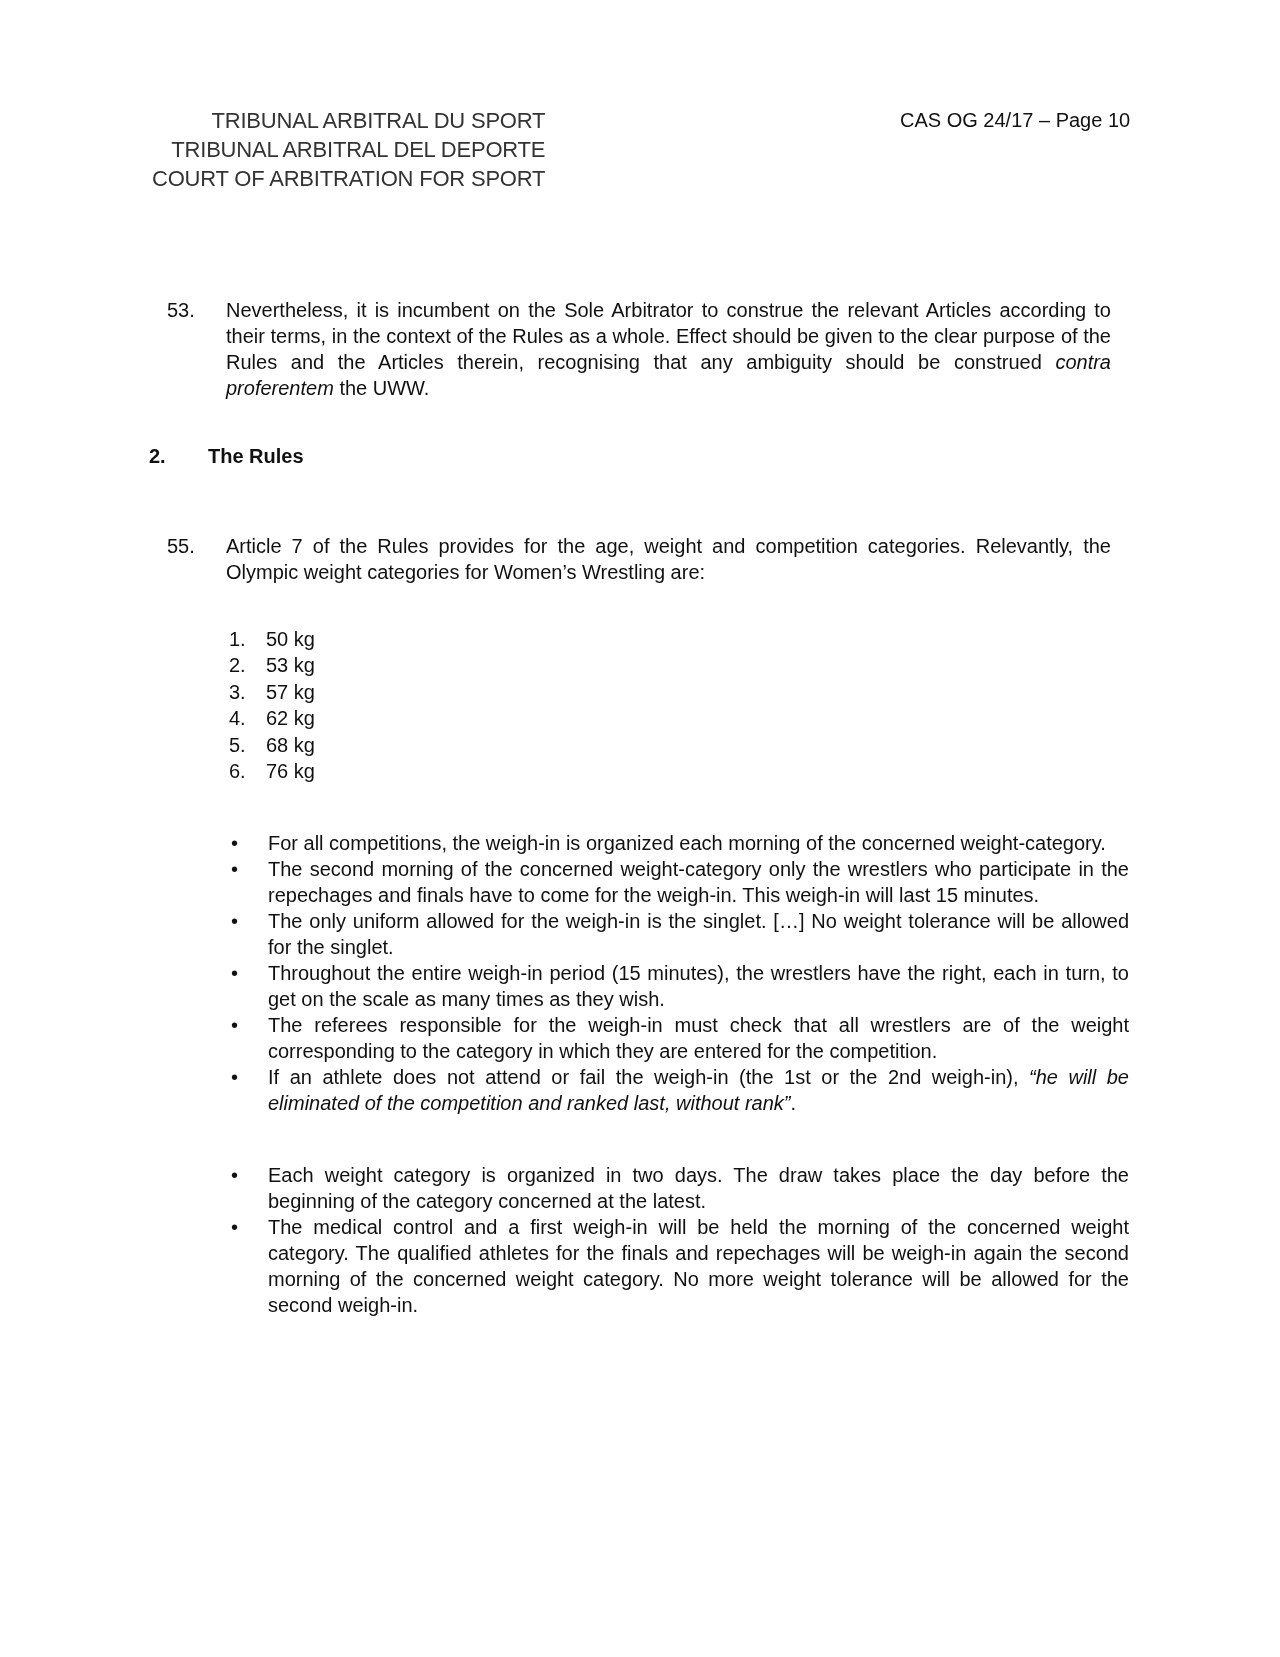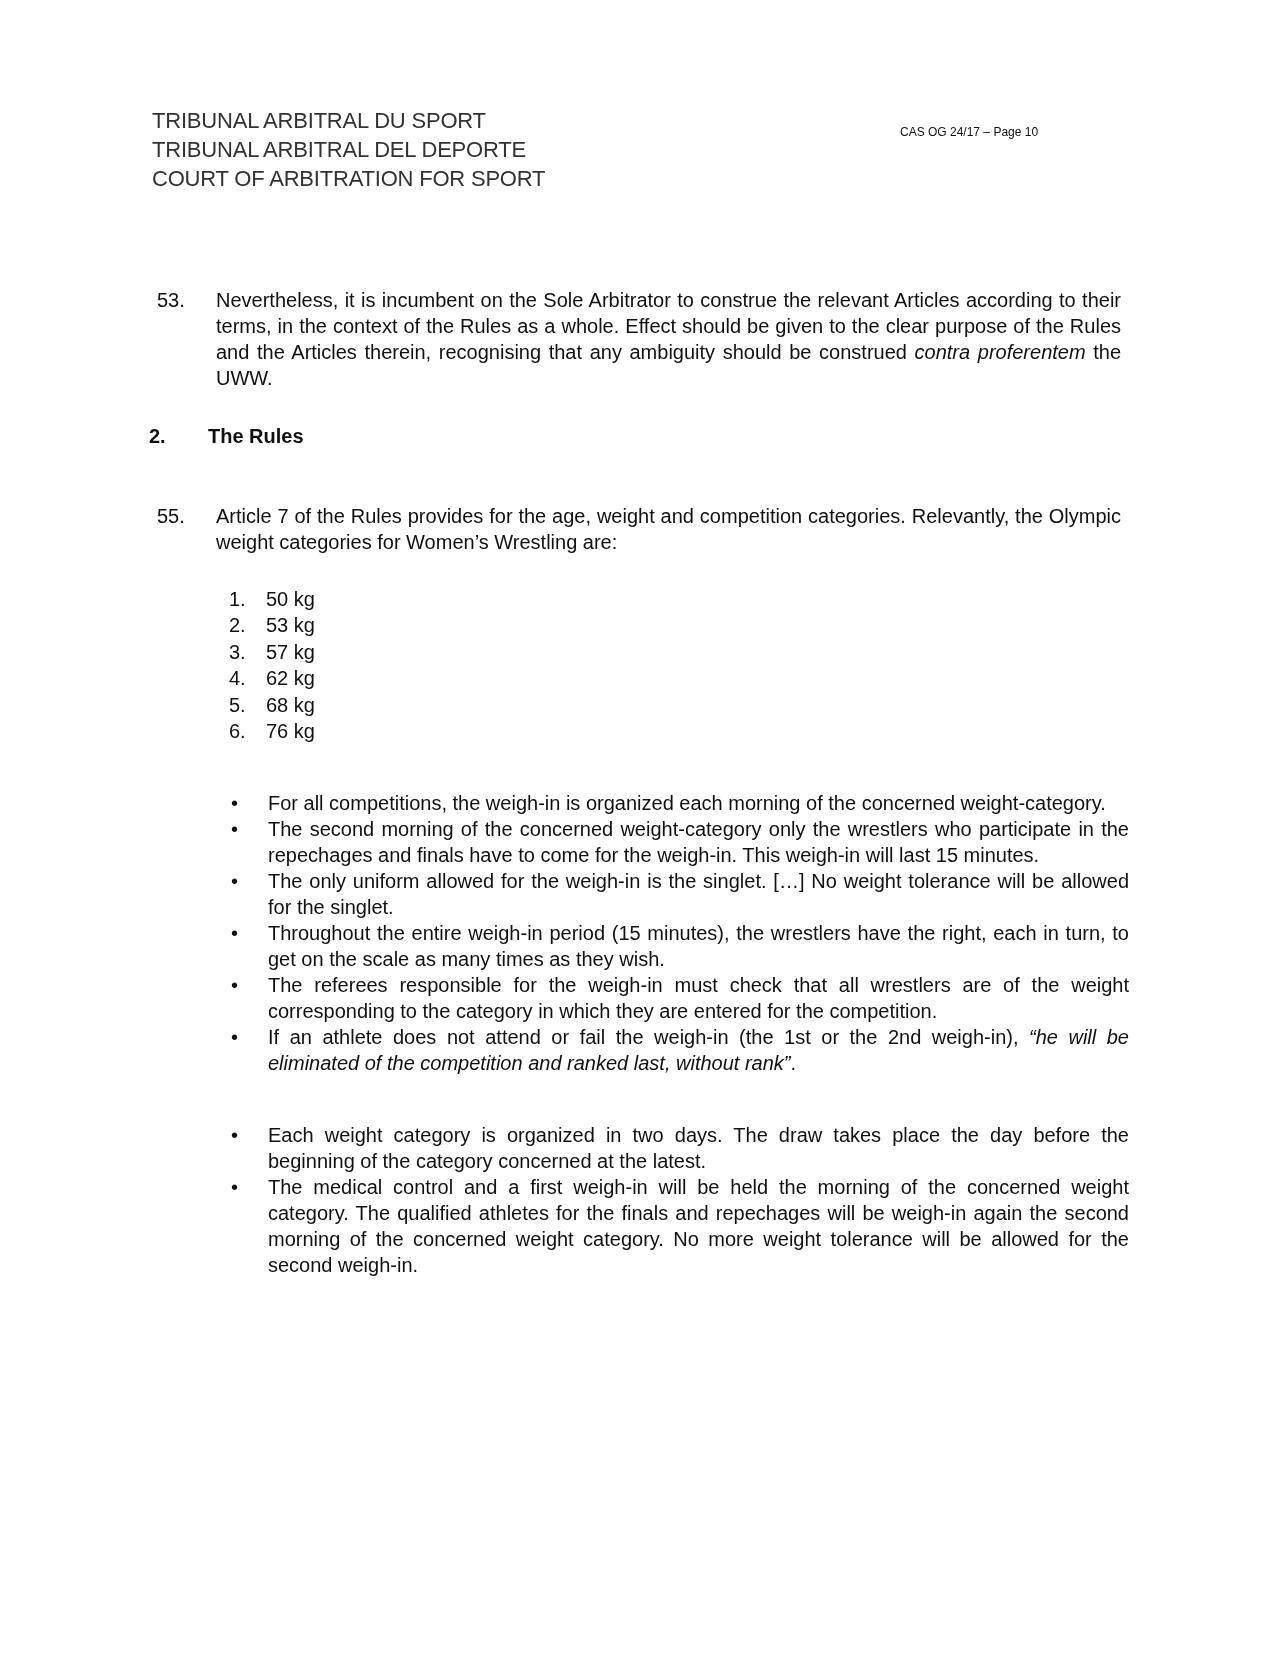--- a/index.html
+++ b/index.html
@@ -2,32 +2,32 @@
 <html><head>
   <meta charset="utf-8">
   <style>
     html, body { margin: 0; padding: 0; background: #ffffff; }
     body {
       width: 1280px; height: 1657px; position: relative; overflow: hidden;
       font-family: "Liberation Sans", sans-serif; color: #111111;
     }
     .header-org {
       position: absolute; left: 152px; top: 106px;
-      font-size: 22px; line-height: 29px; color: #333333; letter-spacing: -0.2px;
+      font-size: 22px; line-height: 29px; color: #333333; letter-spacing: -0.2px; text-align: right;
     }
     .header-org div { white-space: nowrap; }
     .page-ref {
-      position: absolute; left: 900px; top: 120px; width: 220px;
-      font-size: 12px; line-height: 24px; color: #111111; white-space: nowrap;
+      position: absolute; left: 900px; top: 108px; width: 220px;
+      font-size: 20px; line-height: 24px; color: #111111; white-space: nowrap;
     }
     .body-text {
       position: absolute; left: 149px; top: 279px; width: 980px;
       font-size: 20px; line-height: 26px;
     }
-    .para { display: flex; margin: 8px; }
+    .para { display: flex; margin: 18px; }
     .para .num { width: 59px; flex: none; }
     .para .txt { width: 921px; text-align: justify; }
     .heading { display: flex; font-weight: bold; }
     .heading .num { width: 59px; flex: none; }
     .gap-s { height: 23px; }
     .gap-m { height: 24px; }
     ol.weights { list-style: none; margin: 0; padding: 0 0 0 80px; }
     ol.weights li { display: flex; height: 26.4px; line-height: 26px; }
     ol.weights .ln { width: 37px; text-align: left; }
     ul.bullets { list-style: none; margin: 0; padding: 0 0 0 80px; }

